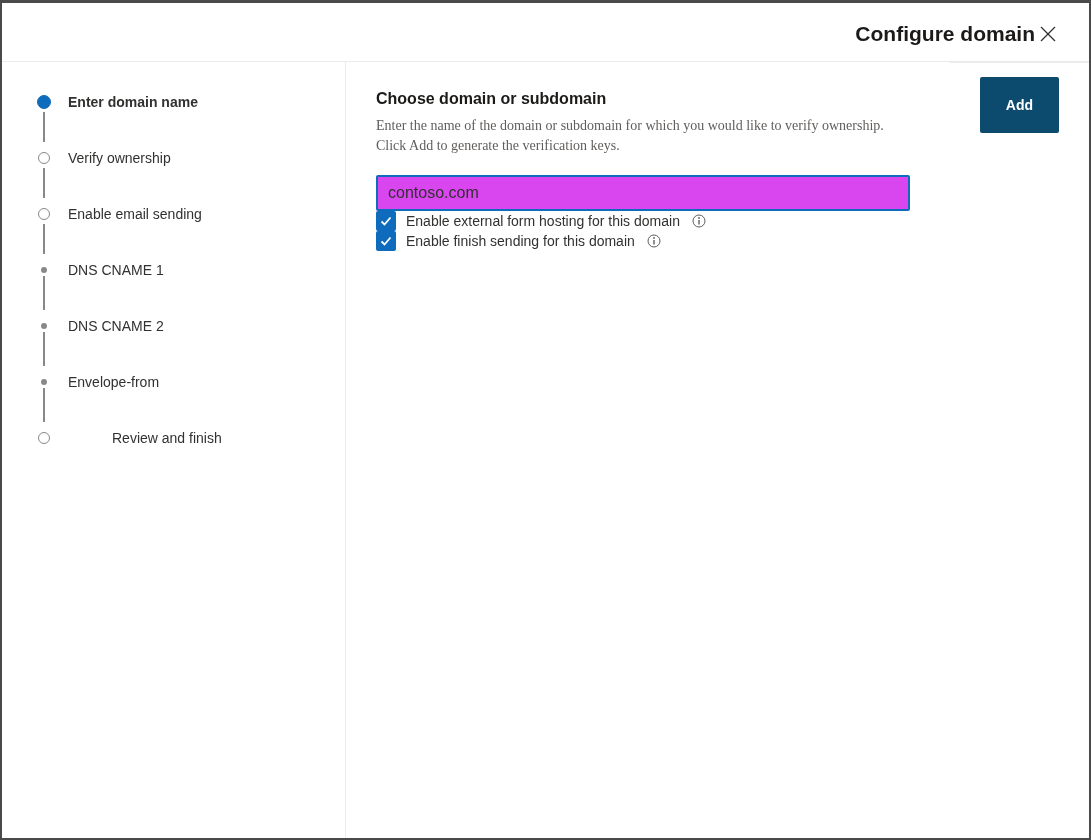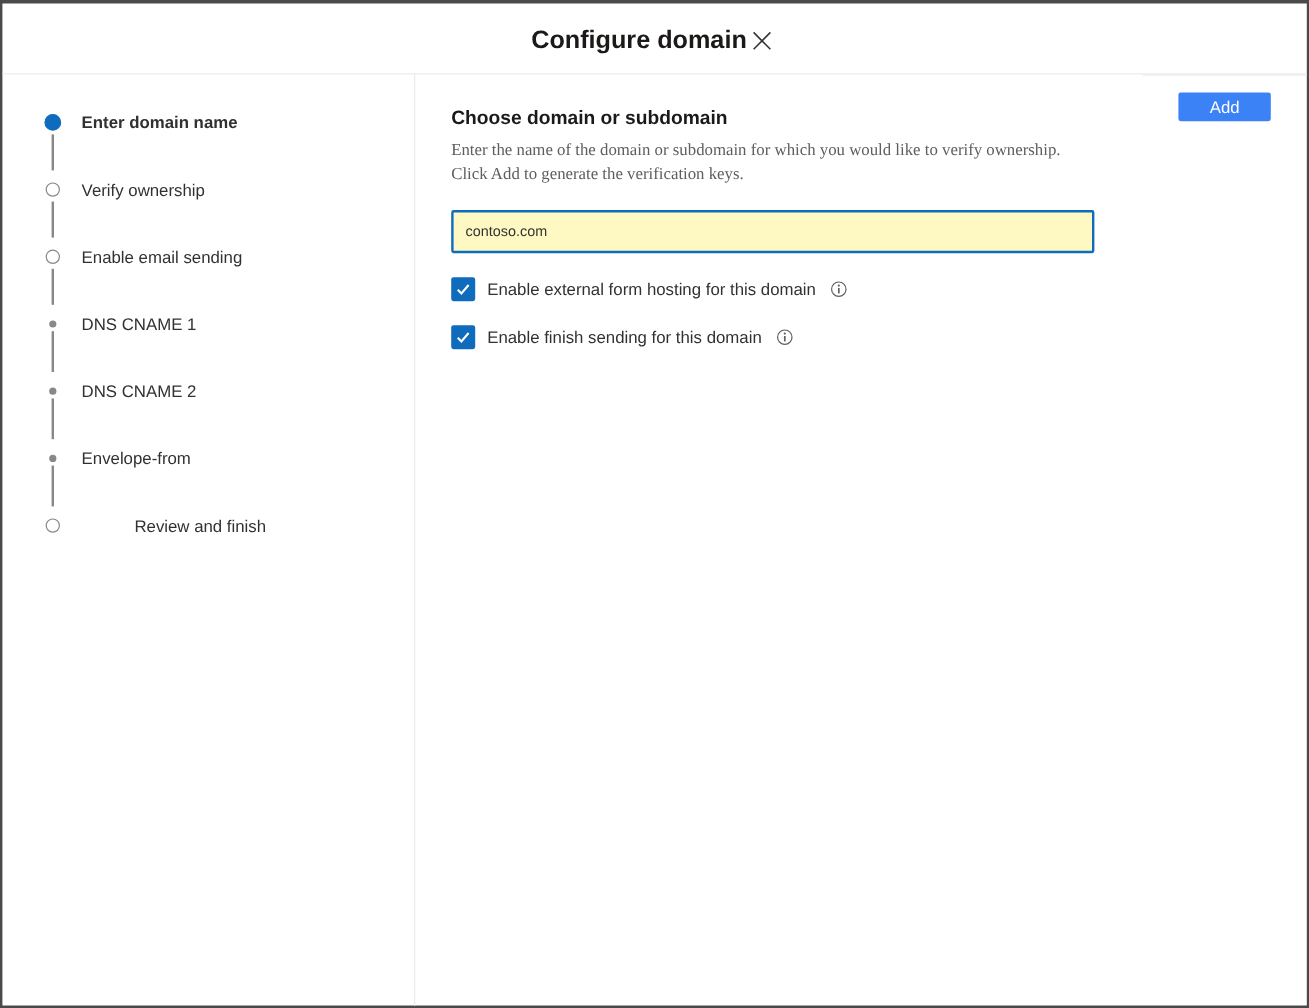--- a/index.html
+++ b/index.html
@@ -14,21 +14,21 @@
       height: 840px;
       border: 2px solid #4a4a4a;
       border-top-width: 3px;
       background: #fff;
       display: flex;
       flex-direction: column;
     }
     .panel-header {
       display: flex;
       align-items: center;
-      justify-content: center;
+      justify-content: flex-end;
       padding: 18px 28px 14px 28px;
       border-bottom: 1px solid #edebe9;
     }
     .panel-title {
       font-size: 21px;
       font-weight: 600;
       color: #1b1a19;
     }
     .close-btn {
       cursor: pointer;
@@ -128,32 +128,32 @@
       font-weight: 600;
       color: #1b1a19;
       margin-bottom: 6px;
       display: block;
     }
     .domain-input {
       width: 100%;
       max-width: 680px;
       height: 34px;
       padding: 16px 10px;
-      font-size: 12px;
+      font-size: 16px;
       font-family: inherit;
       color: #323130;
       border: 2px solid #0f6cbd;
       border-radius: 2px;
       outline: none;
-      background: #fef9c3;
+      background: #d946ef;
     }
     .checkbox-row {
       display: flex;
       align-items: center;
-      margin-top: 20px;
+      margin-top: 0;
       gap: 10px;
     }
     .checkbox {
       width: 20px;
       height: 20px;
       background: #0f6cbd;
       border-radius: 2px;
       display: flex;
       align-items: center;
       justify-content: center;
@@ -169,26 +169,26 @@
       color: #605e5c;
       display: inline-flex;
       align-items: center;
       margin-left: 2px;
     }
     .footer {
       border-top: 1px solid #edebe9;
       padding: 14px 30px 12px 30px;
     }
     .primary-btn {
-      background: #3b82f6;
+      background: #0c4a6e;
       color: #fff;
       border: none;
       font-size: 14px;
-      font-weight: 400;
-      padding: 4px 26px;
+      font-weight: 700;
+      padding: 20px 26px;
       border-radius: 2px;
       cursor: pointer;
       font-family: inherit;
     }
   </style>
 </head>
 <body>
 
 <div class="panel">
 

